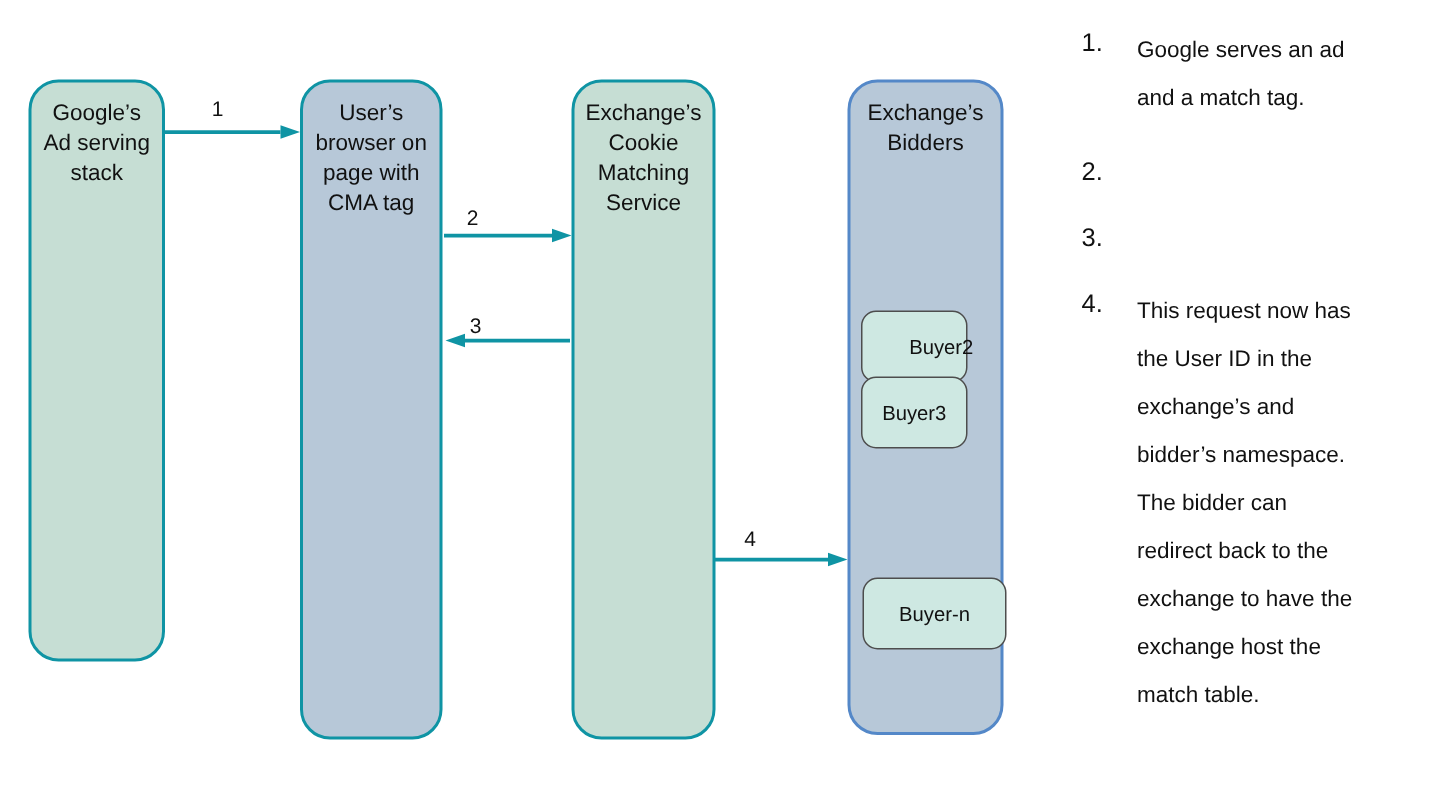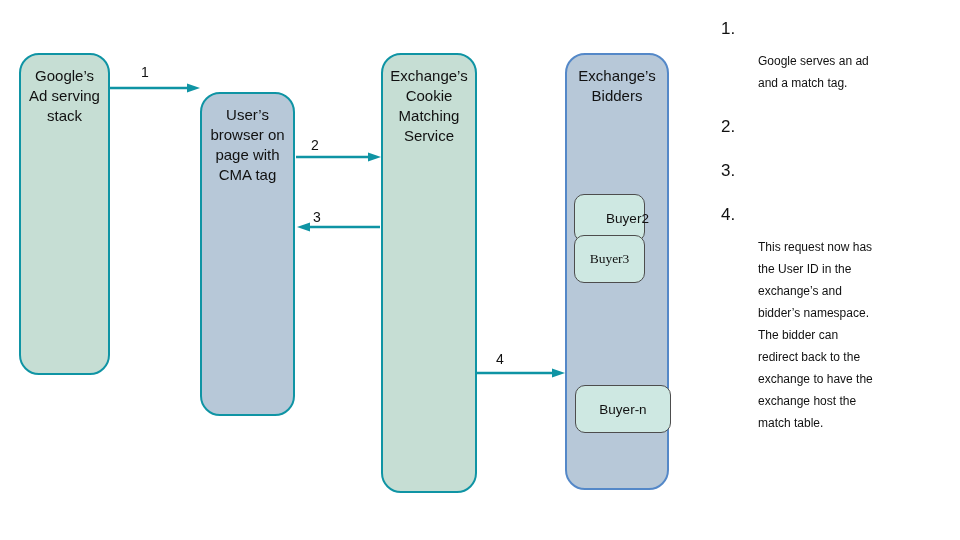--- a/index.html
+++ b/index.html
@@ -21,51 +21,51 @@
     position:absolute;border-radius:20px;border:2px solid var(--teal);
     box-sizing:border-box;
   }
   .node.green{background:var(--green-fill);}
   .node.blue{background:var(--blue-fill);}
   .node.blue-border{border-color:var(--blue-border);}
   .node-label{
     white-space:pre-line;text-align:center;font-size:15px;line-height:20px;
     padding-top:11px;color:var(--text);
   }
-  #node-google{left:19px;top:53px;width:91px;height:322px;}
-  #node-browser{left:200px;top:53px;width:95px;height:324px;margin-top:39px;}
+  #node-google{left:19px;top:53px;width:91px;height:388px;}
+  #node-browser{left:200px;top:53px;width:95px;height:440px;}
   #node-cms{left:381px;top:53px;width:96px;height:440px;}
   #node-bidders{left:565px;top:53px;width:104px;height:437px;}
   .buyer{
     position:absolute;left:7px;width:71px;height:48px;
     background:var(--buyer-fill);border:1.5px solid var(--buyer-border);
     border-radius:10px;box-sizing:border-box;
     display:flex;align-items:center;justify-content:center;
     font-size:13.5px;color:var(--text);
   }
   #buyer-1{top:81px;}
-  #buyer-2{top:139px;padding-left:36px;}
-  #buyer-3{top:180px;font-family:Liberation Serif, serif;}
+  #buyer-2{top:152px;padding-left:36px;}
+  #buyer-3{top:196px;}
   #buyer-n{top:330px;width:96px;left:8px;}
   #arrow-layer{
     position:absolute;left:0;top:0;width:960px;height:540px;
     pointer-events:none;
   }
   .arrow-label{
     font-family:"Liberation Sans", sans-serif;font-size:14px;fill:var(--text);
   }
   .steps{
     position:absolute;left:721px;top:18px;width:232px;
   }
   .step{display:flex;margin-bottom:22px;}
   .step-num{
     width:37px;flex-shrink:0;font-size:17px;line-height:22px;color:var(--text);
   }
   .step-text{
-    white-space:pre-line;font-size:12px;line-height:22px;color:var(--text);margin-top:32px;
+    white-space:pre-line;font-size:15px;line-height:32px;color:var(--text);
   }
 </style>
 </head>
 <body>
 
 <div class="stage">
 
   <div class="node green" id="node-google">
     <div class="node-label">Google’s
 Ad serving

